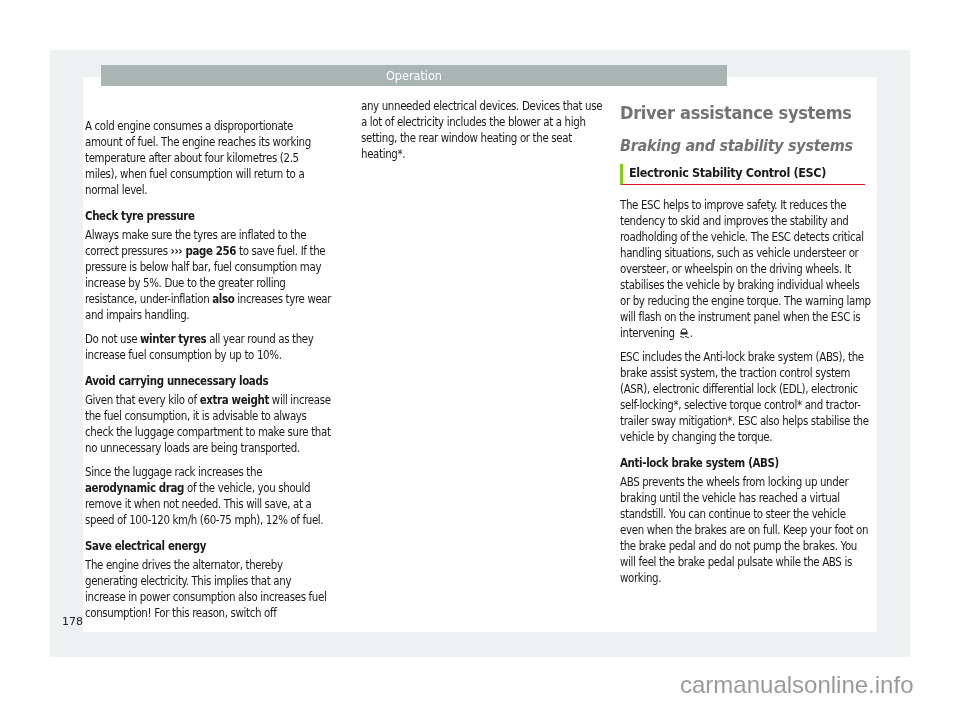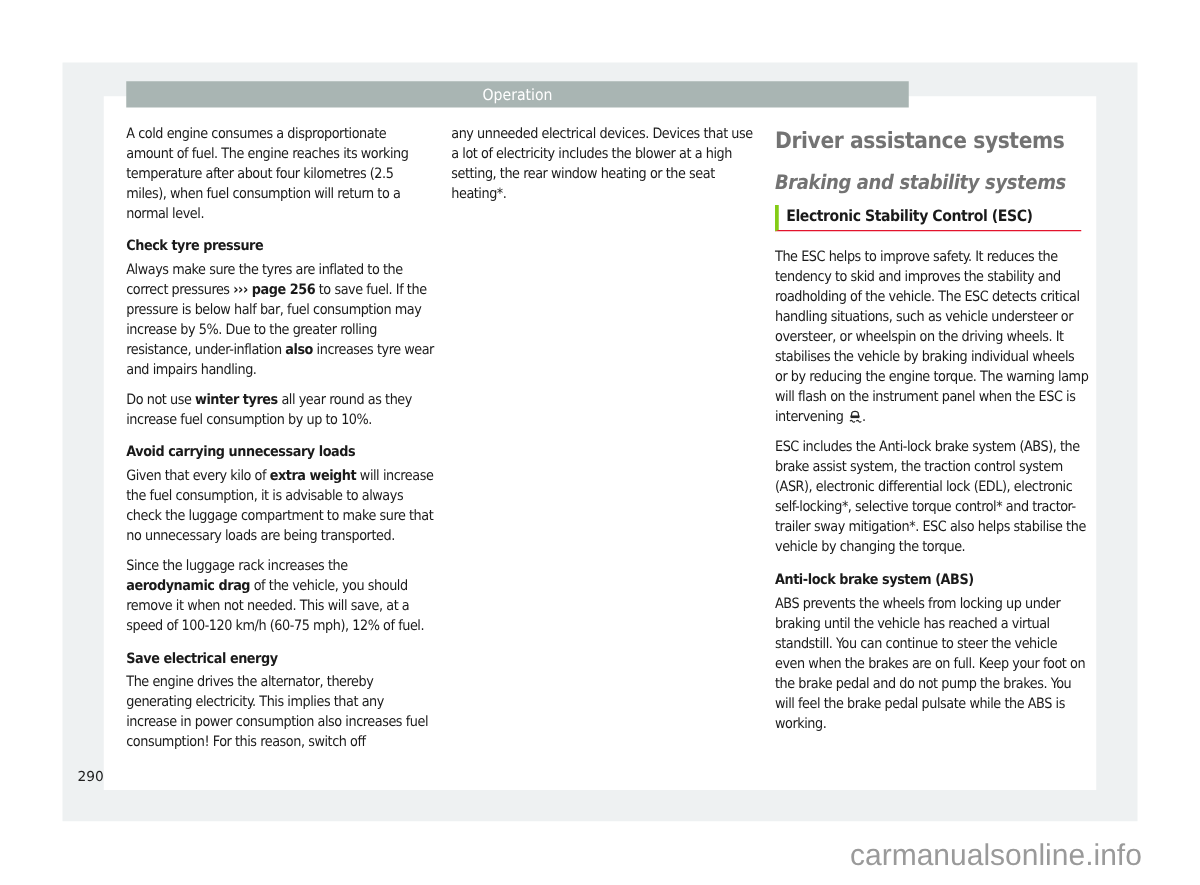--- a/index.html
+++ b/index.html
@@ -25,21 +25,21 @@
     font-family: "DejaVu Sans Condensed", "DejaVu Sans", sans-serif;
     font-stretch: condensed;
   }
   .col {
     position: absolute; top: 98px;
     font-size: 11.4px; line-height: 16px; letter-spacing: -0.35px;
     font-stretch: condensed;
   }
   .col p { margin: 0 0 8px 0; }
   .col h4 { margin: 10px 0 3px 0; font-size: 11.4px; font-weight: bold; }
-  .col1 { left: 101px; width: 248px; }
+  .col1 { left: 85px; width: 248px; margin-top: 20px; }
   .col2 { left: 361px; width: 248px; }
   .col3 { left: 620px; width: 252px; }
   .xref { font-weight: bold; }
   .red { color: #737373; font-weight: bold; }
   .h1 { font-size: 18px; line-height: 22px; margin: 4px 0 12px 0; letter-spacing: -0.3px; }
   .h2 { font-size: 16px; line-height: 20px; margin: 0 0 8px 0; letter-spacing: -0.3px; font-style: italic; }
   .h3 {
     font-size: 12.5px; font-weight: bold; color: #1a1a1a;
     border-left: 3px solid #84cc16; border-bottom: 1px solid #e3132c;
     padding: 0 0 3px 6px; margin: 0 0 12px 0; width: 236px;
@@ -96,14 +96,14 @@
           <rect x="2.5" y="5.5" width="7" height="2" fill="#222"></rect>
           <path d="M2 10 Q3 8.5 4 10 Q5 11.5 6 10" fill="none" stroke="#222" stroke-width="0.9"></path>
           <path d="M7 10 Q8 8.5 9 10 Q10 11.5 11 10" fill="none" stroke="#222" stroke-width="0.9"></path>
         </svg></span><span>.</span>
   </p>
   <p>ESC includes the Anti-lock brake system (ABS), the brake assist system, the traction control system (ASR), electronic differential lock (EDL), electronic self-locking*, selective torque control* and tractor-trailer sway mitigation*. ESC also helps stabilise the vehicle by changing the torque.</p>
   <h4>Anti-lock brake system (ABS)</h4>
   <p>ABS prevents the wheels from locking up under braking until the vehicle has reached a virtual standstill. You can continue to steer the vehicle even when the brakes are on full. Keep your foot on the brake pedal and do not pump the brakes. You will feel the brake pedal pulsate while the ABS is working.</p>
 </div>
 
-<div class="page-num">290</div>
+<div class="page-num">178</div>
 <div class="watermark">carmanualsonline.info</div>
 
 </body></html>

